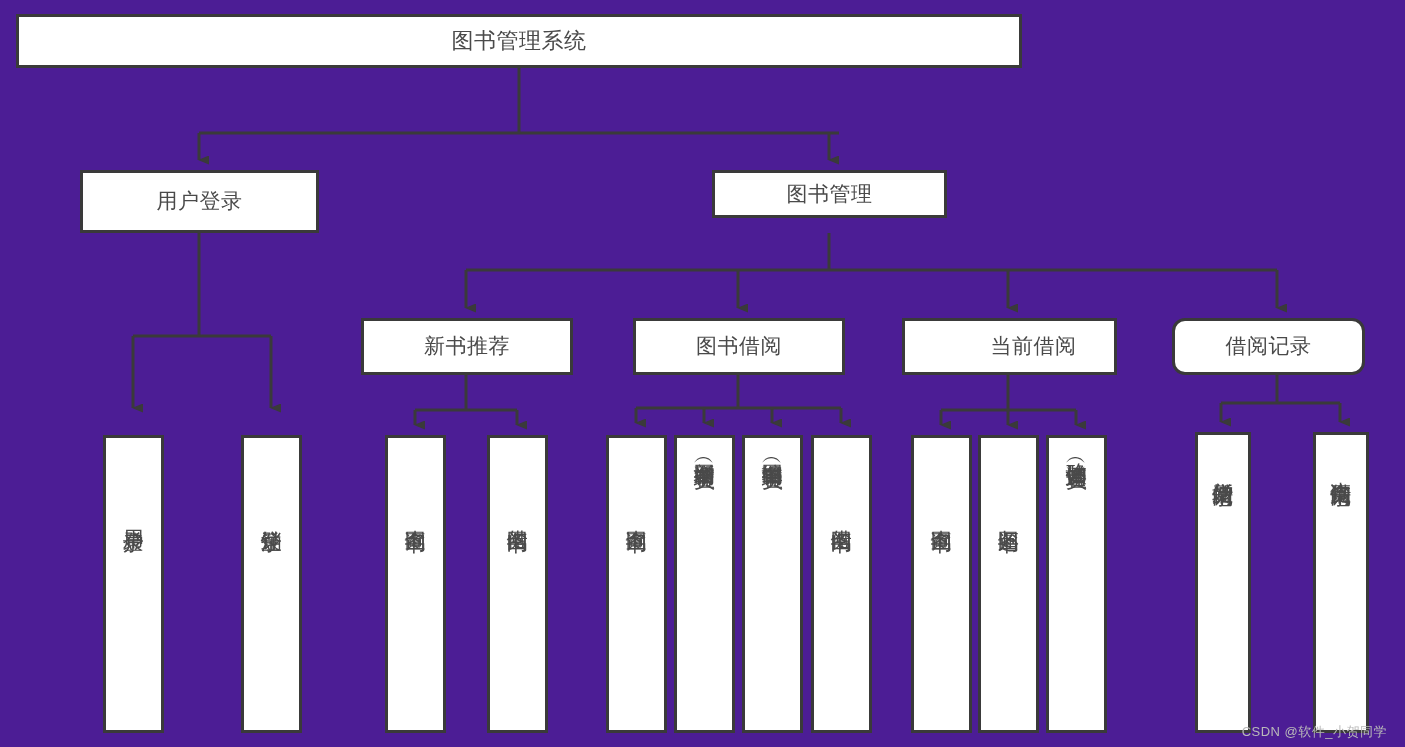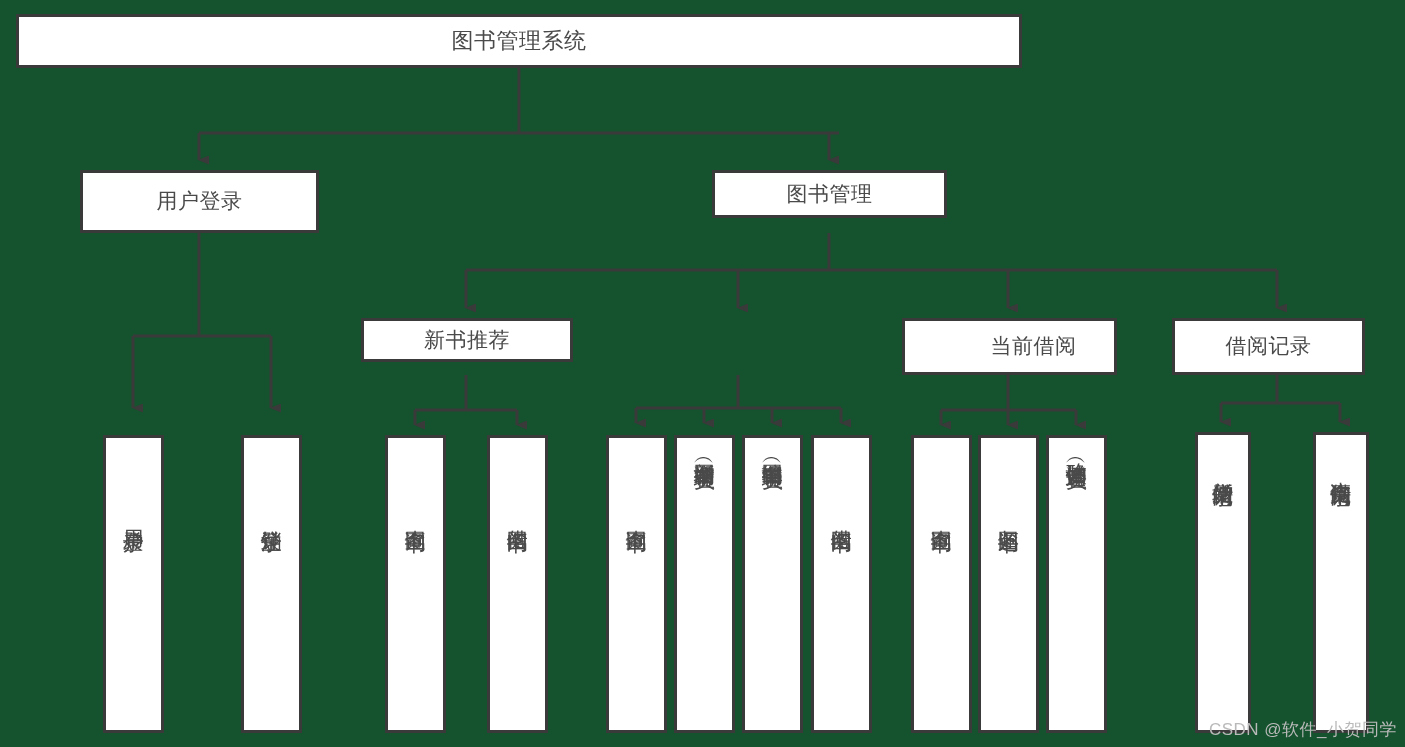--- a/index.html
+++ b/index.html
@@ -7,21 +7,21 @@
     padding: 0;
     background: #ffffff;
   }
   body {
     font-family: "Liberation Sans", "DejaVu Sans", sans-serif;
   }
   #canvas {
     position: relative;
     width: 1405px;
     height: 747px;
-    background: #14532d;
+    background: #4c1d95;
     overflow: hidden;
     text-align: right;
   }
   svg.connectors {
     position: absolute;
     left: 0;
     top: 0;
     width: 1405px;
     height: 747px;
     pointer-events: none;
@@ -60,24 +60,24 @@
     font-size: 21px;
     line-height: 1.22;
     letter-spacing: 1px;
     writing-mode: vertical-rl;
     text-orientation: upright;
     white-space: nowrap;
     display: block;
   }
   .watermark {
     position: absolute;
-    right: 8px;
+    right: 18px;
     bottom: 6px;
     color: #b9b9b9;
-    font-size: 17px;
+    font-size: 13px;
     letter-spacing: 0.5px;
     z-index: 3;
     white-space: nowrap;
   }
 </style>
 </head>
 <body>
 
 <div id="canvas">
 
@@ -136,30 +136,33 @@
   </div>
 
   <div class="node level2" style="left:80px; top:170px; width:239px; height:63px;">
     <span class="node-label">用户登录</span>
   </div>
 
   <div class="node level2" style="left:712px; top:170px; width:235px; height:48px;">
     <span class="node-label">图书管理</span>
   </div>
 
-  <div class="node level2" style="left:361px; top:318px; width:212px; height:44px;">
+  <div class="node level2" style="left:361px; top:318px; width:212px; height:57px;">
     <span class="node-label">新书推荐</span>
   </div>
 
+  <div class="node level2" style="left:633px; top:318px; width:212px; height:57px;">
+    <span class="node-label">图书借阅</span>
+  </div>
 
   <div class="node level2" style="left:902px; top:318px; width:215px; height:57px;padding-left:48px;">
     <span class="node-label">当前借阅</span>
   </div>
 
-  <div class="node level2" style="left:1172px; top:318px; width:193px; height:57px;">
+  <div class="node level2" style="left:1172px; top:318px; width:193px; height:57px;border-radius:13px;">
     <span class="node-label">借阅记录</span>
   </div>
 
   <div class="leaf" style="left:103px; top:435px; width:61px; height:298px; padding-top:75px;">
     <span class="leaf-label">用户登录</span>
   </div>
 
   <div class="leaf" style="left:241px; top:435px; width:61px; height:298px; padding-top:75px;">
     <span class="leaf-label">注销登录</span>
   </div>

